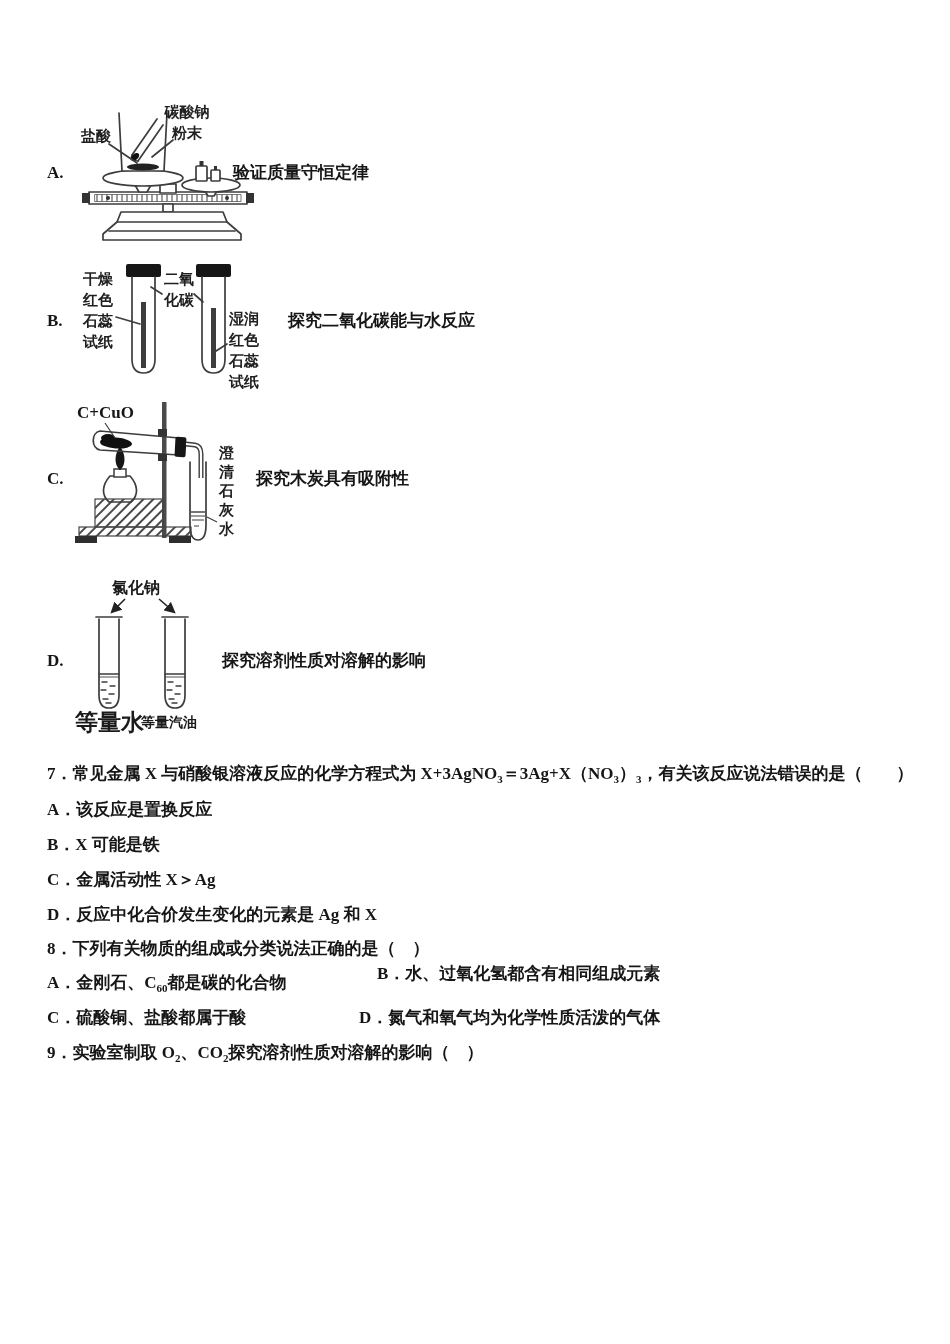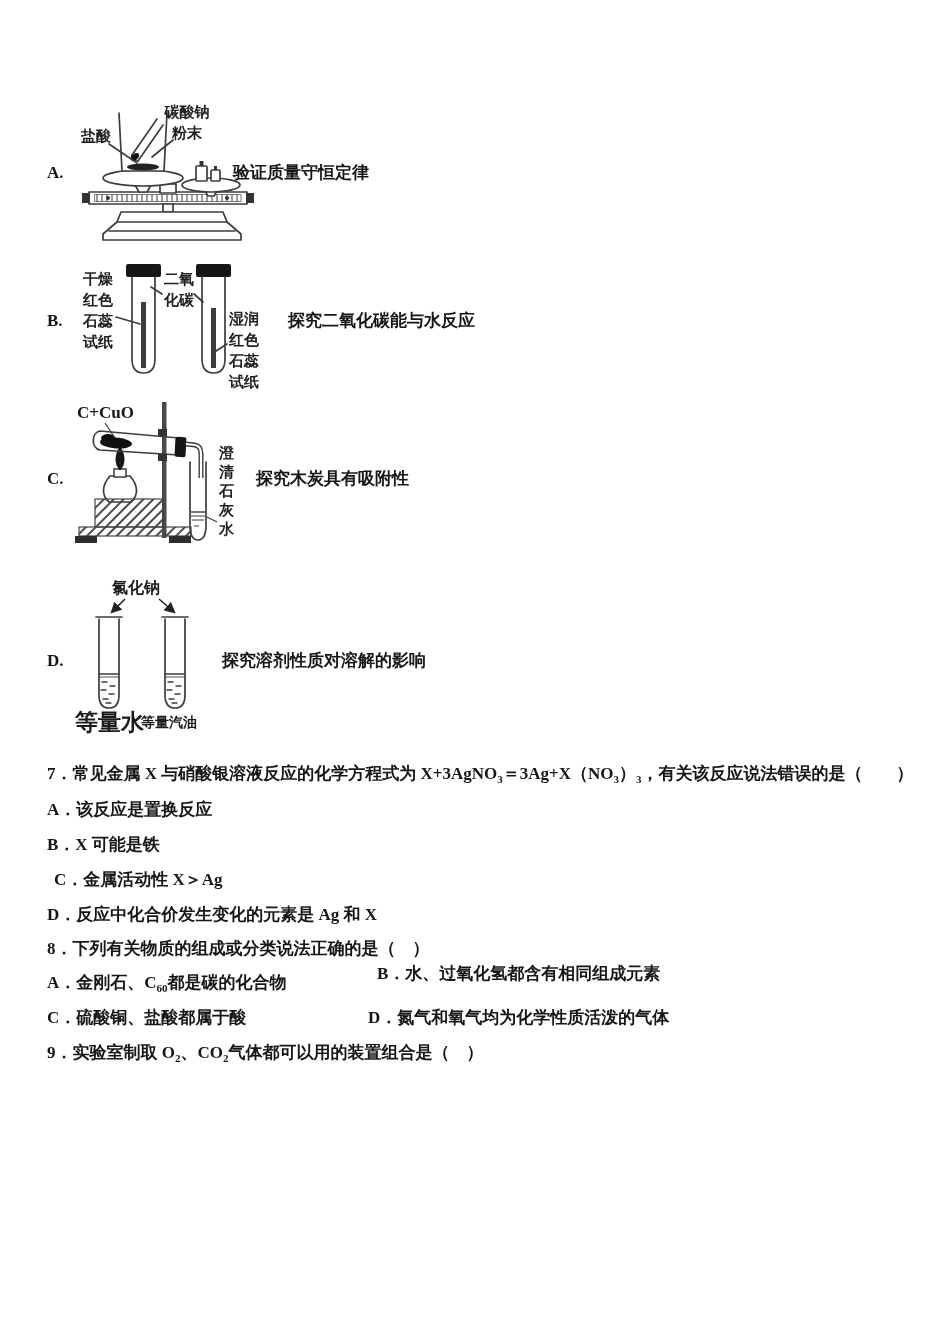--- a/index.html
+++ b/index.html
@@ -203,24 +203,24 @@
     </svg>
     <div class="abs biglabel" style="left:37px;top:3px;text-align:center;">氯化钠</div>
     <div class="abs biglabel" style="left:0px;top:138px;font-size:23px;">等量水</div>
     <div class="abs biglabel" style="left:66px;top:138px;font-size:14px;">等量汽油</div>
   </div>
   <div class="abs txt" style="left:222px;top:650px;">探究溶剂性质对溶解的影响</div>
 
   <p class="abs txt" style="left:47px;top:746px;"><span>7．常见金属 X 与硝酸银溶液反应的化学方程式为 X+3AgNO</span><sub>3</sub><span>＝3Ag+X（NO</span><sub>3</sub><span>）</span><sub>3</sub><span>，有关该反应说法错误的是（　　）</span></p>
   <p class="abs txt" style="left:47px;top:782px;">A．该反应是置换反应</p>
   <p class="abs txt" style="left:47px;top:817px;">B．X 可能是铁</p>
-  <p class="abs txt" style="left:47px;top:852px;margin-left:7px;">C．金属活动性 X＞Ag</p>
+  <p class="abs txt" style="left:47px;top:852px;">C．金属活动性 X＞Ag</p>
   <p class="abs txt" style="left:47px;top:887px;">D．反应中化合价发生变化的元素是 Ag 和 X</p>
 
   <p class="abs txt" style="left:47px;top:921px;">8．下列有关物质的组成或分类说法正确的是（　）</p>
   <p class="abs txt" style="left:47px;top:955px;"><span>A．金刚石、C</span><sub>60</sub><span>都是碳的化合物</span></p>
   <p class="abs txt" style="left:377px;top:955px;margin-top:8px;">B．水、过氧化氢都含有相同组成元素</p>
   <p class="abs txt" style="left:47px;top:990px;">C．硫酸铜、盐酸都属于酸</p>
-  <p class="abs txt" style="left:368px;top:990px;">D．氮气和氧气均为化学性质活泼的气体</p>
-
-  <p class="abs txt" style="left:47px;top:1025px;"><span>9．实验室制取 O</span><sub>2</sub><span>、CO</span><sub>2</sub><span>气体都可以用的装置组合是（　）</span></p>
+  <p class="abs txt" style="left:359px;top:990px;">D．氮气和氧气均为化学性质活泼的气体</p>
+
+  <p class="abs txt" style="left:47px;top:1025px;"><span>9．实验室制取 O</span><sub>2</sub><span>、CO</span><sub>2</sub><span>探究溶剂性质对溶解的影响（　）</span></p>
 
 </div>
 
 </body></html>

